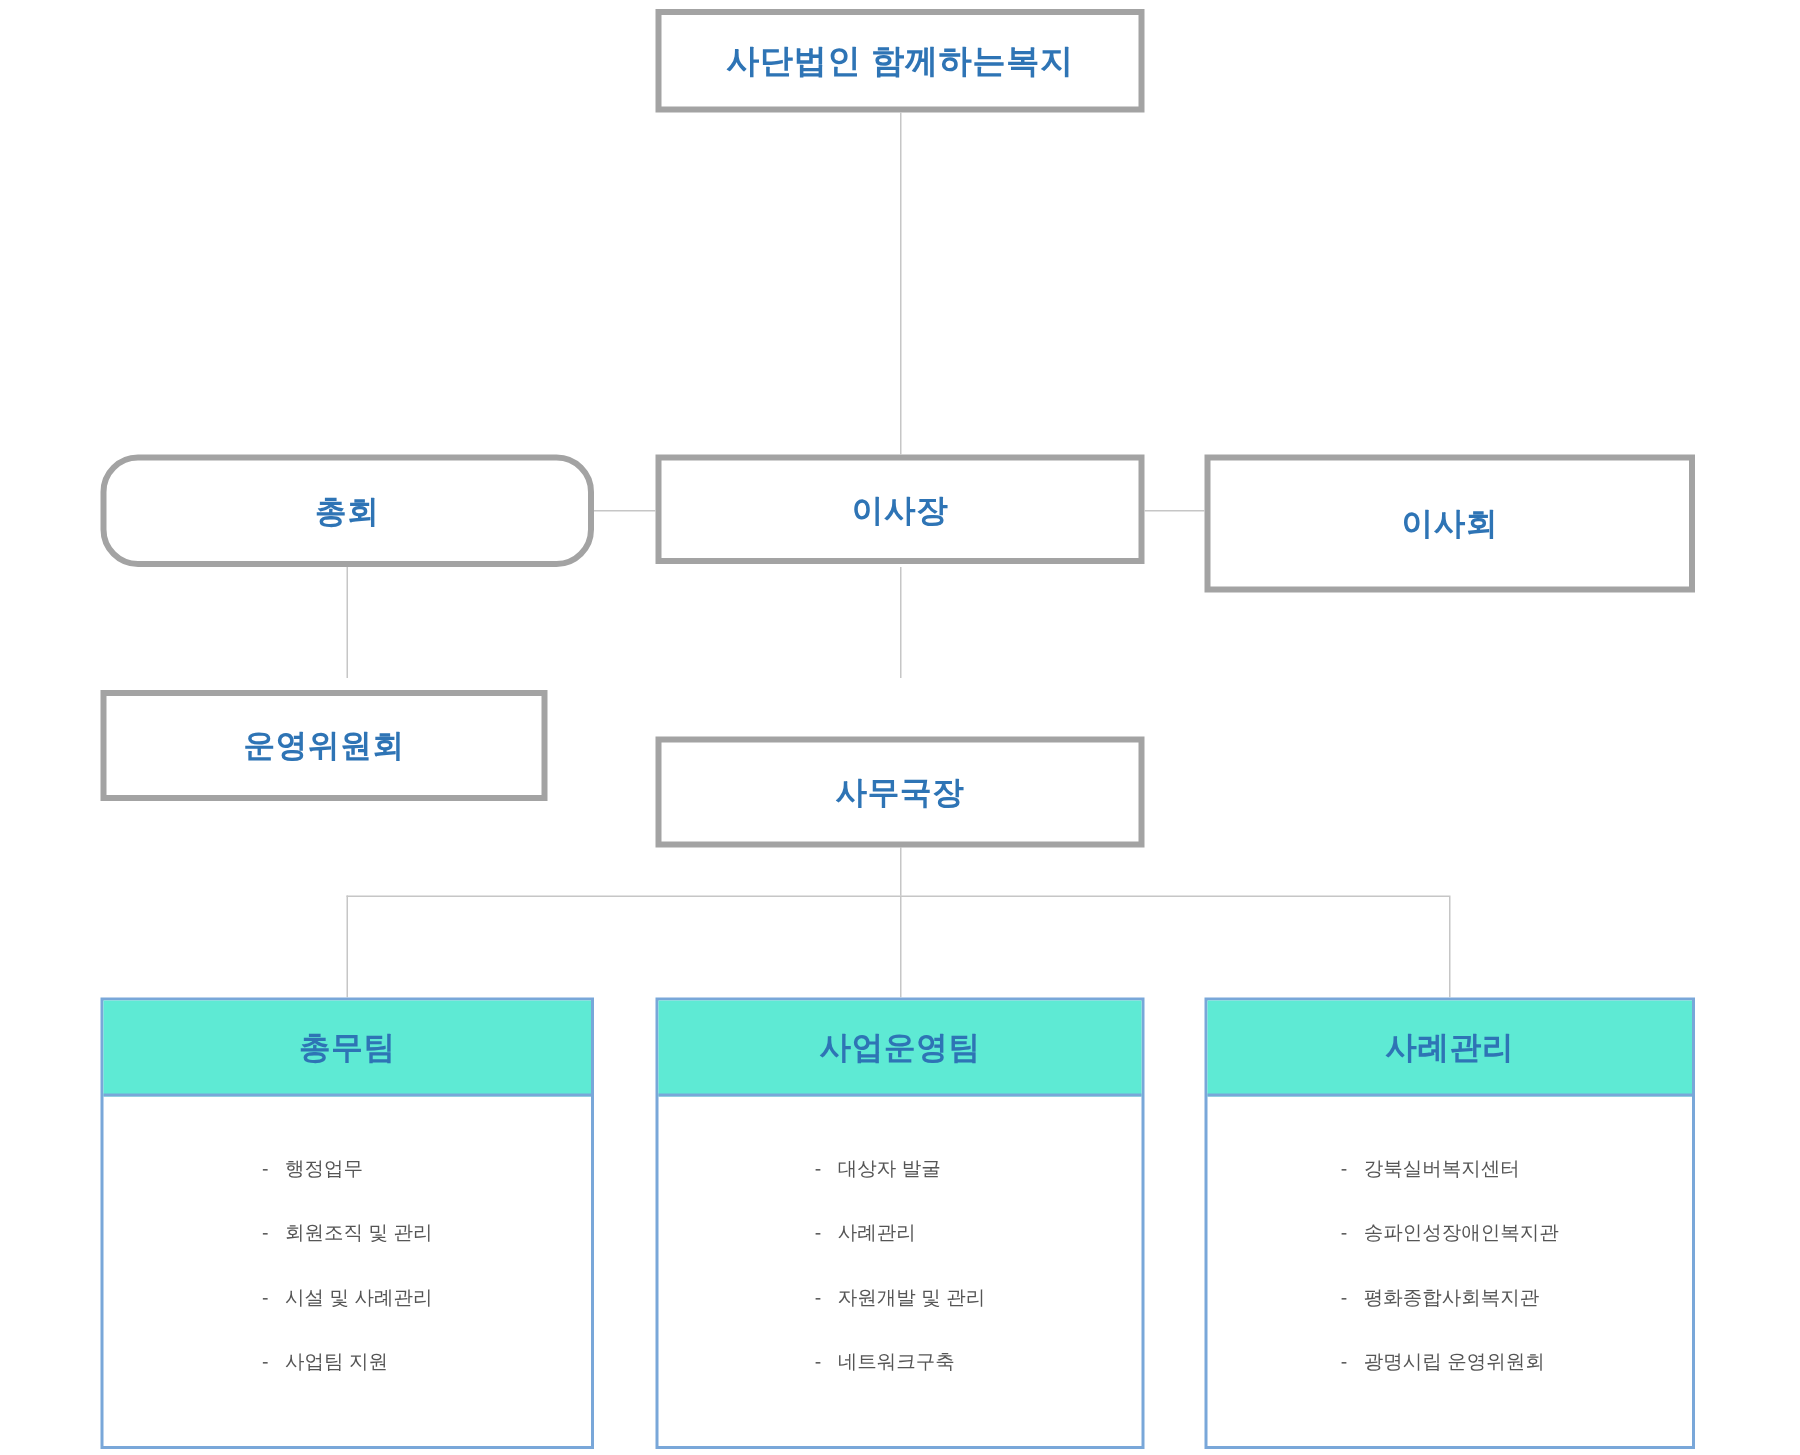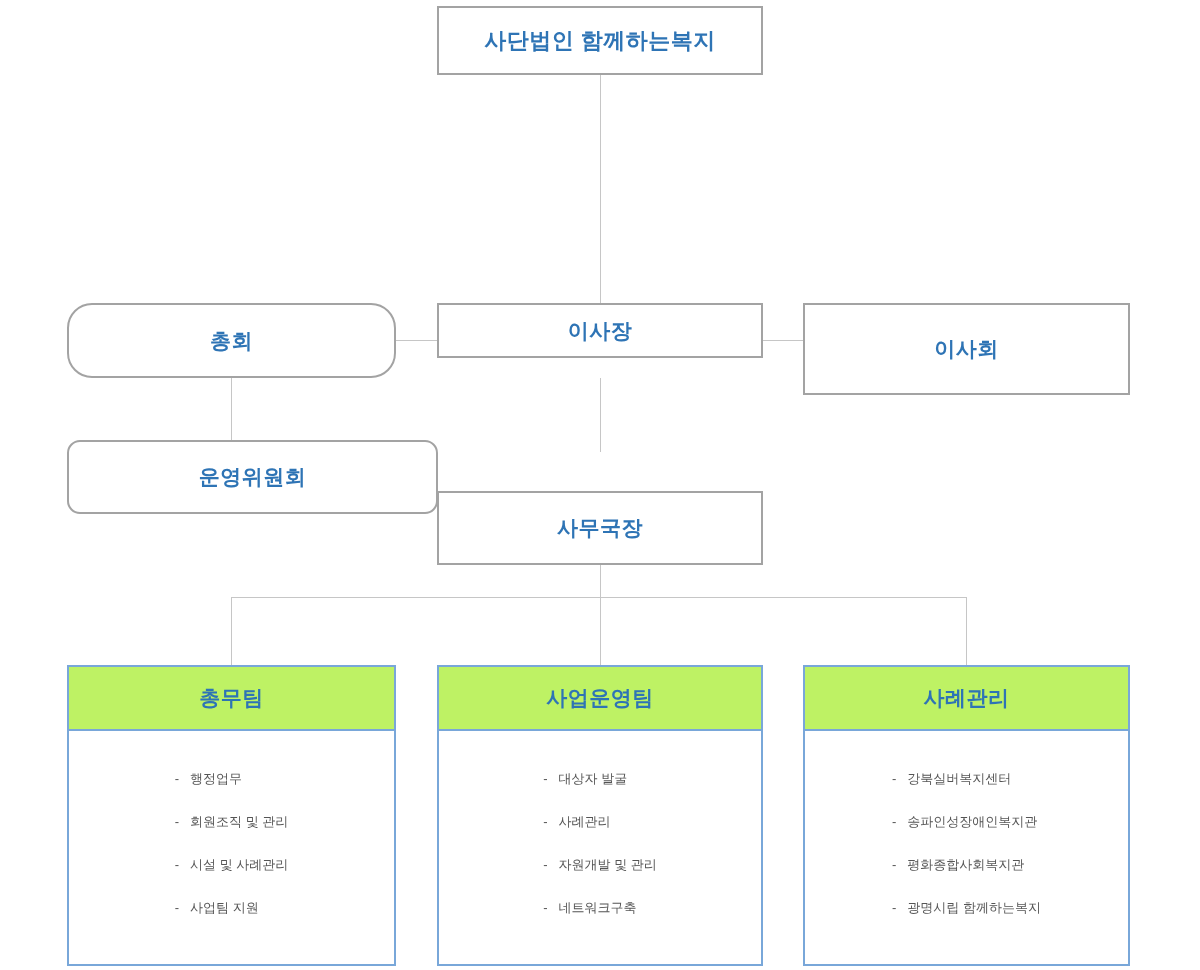--- a/index.html
+++ b/index.html
@@ -20,58 +20,58 @@
     position: absolute;
     background: #c6c6c6;
   }
   .v { width: 1px; }
   .h { height: 1px; }
 
   
   .node {
     position: absolute;
     box-sizing: border-box;
-    border: 2px solid #a3a3a3;
+    border: 4px solid #a3a3a3;
     background: #ffffff;
     display: flex;
     align-items: center;
     justify-content: center;
   }
   .node .label {
     color: #2e74b5;
     font-weight: bold;
     font-size: 21px;
     letter-spacing: 0.5px;
   }
   .node.root .label { font-size: 22px; }
 
   
   .root      { left: 437px; top: 6px;   width: 326px; height: 69px; }
   .chonghoe  { left: 67px;  top: 303px; width: 329px; height: 75px; border-radius: 25px; }
-  .isajang   { left: 437px; top: 303px; width: 326px; height: 55px; }
+  .isajang   { left: 437px; top: 303px; width: 326px; height: 73px; }
   .isahoe    { left: 803px; top: 303px; width: 327px; height: 92px; }
-  .unyeong   { left: 67px;  top: 440px; width: 371px; height: 74px; border-radius: 13px; }
+  .unyeong   { left: 67px;  top: 460px; width: 298px; height: 74px; }
   .samuguk   { left: 437px; top: 452px; width: 326px; height: 74px; margin-top: 39px; }
 
   
   .dept {
     position: absolute;
     top: 665px;
     height: 301px;
     box-sizing: border-box;
     border: 2px solid #79a7d9;
     background: #ffffff;
   }
   .dept-1 { left: 67px;  width: 329px; }
   .dept-2 { left: 437px; width: 326px; }
   .dept-3 { left: 803px; width: 327px; }
   .dept-header {
     box-sizing: border-box;
     height: 64px;
-    background: #bef264;
+    background: #5eead4;
     border-bottom: 2px solid #79a7d9;
     display: flex;
     align-items: center;
     justify-content: center;
   }
   .dept-header .label {
     color: #2e74b5;
     font-weight: bold;
     font-size: 21px;
     letter-spacing: 0.5px;
@@ -168,18 +168,18 @@
 
   <div class="dept dept-3">
     <div class="dept-header">
       <span class="label">사례관리</span>
     </div>
     <div class="dept-body">
       <ul>
         <li><span class="bullet">-</span><span>강북실버복지센터</span></li>
         <li><span class="bullet">-</span><span>송파인성장애인복지관</span></li>
         <li><span class="bullet">-</span><span>평화종합사회복지관</span></li>
-        <li><span class="bullet">-</span><span>광명시립 함께하는복지</span></li>
+        <li><span class="bullet">-</span><span>광명시립 운영위원회</span></li>
       </ul>
     </div>
   </div>
 
 </div>
 
 </body></html>

